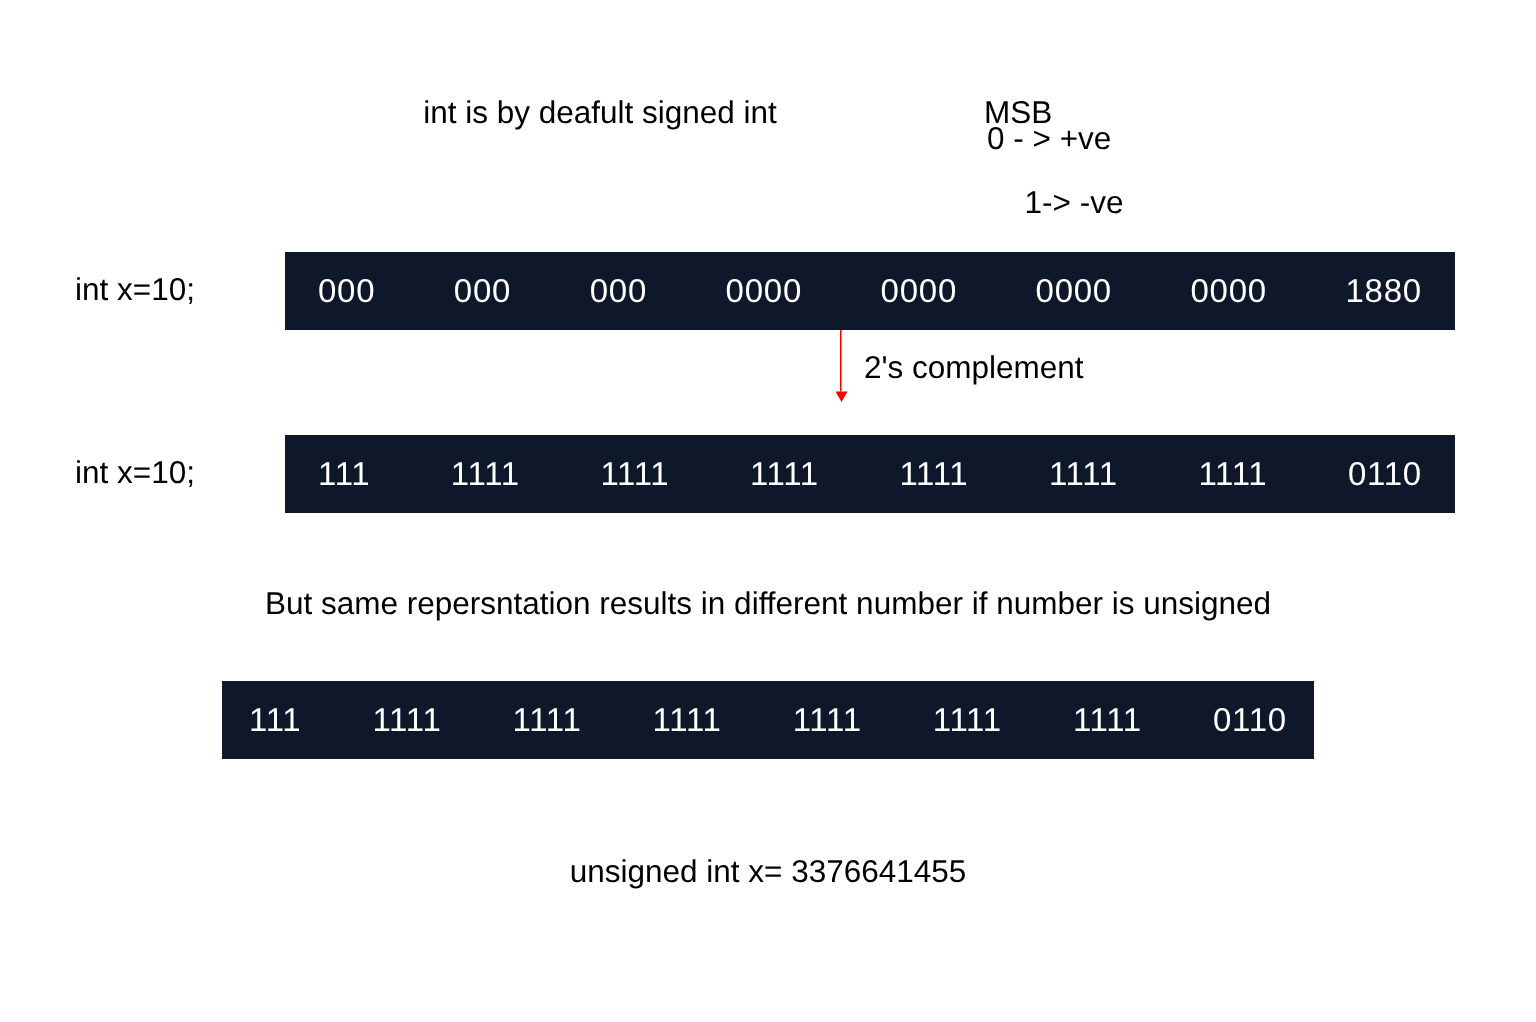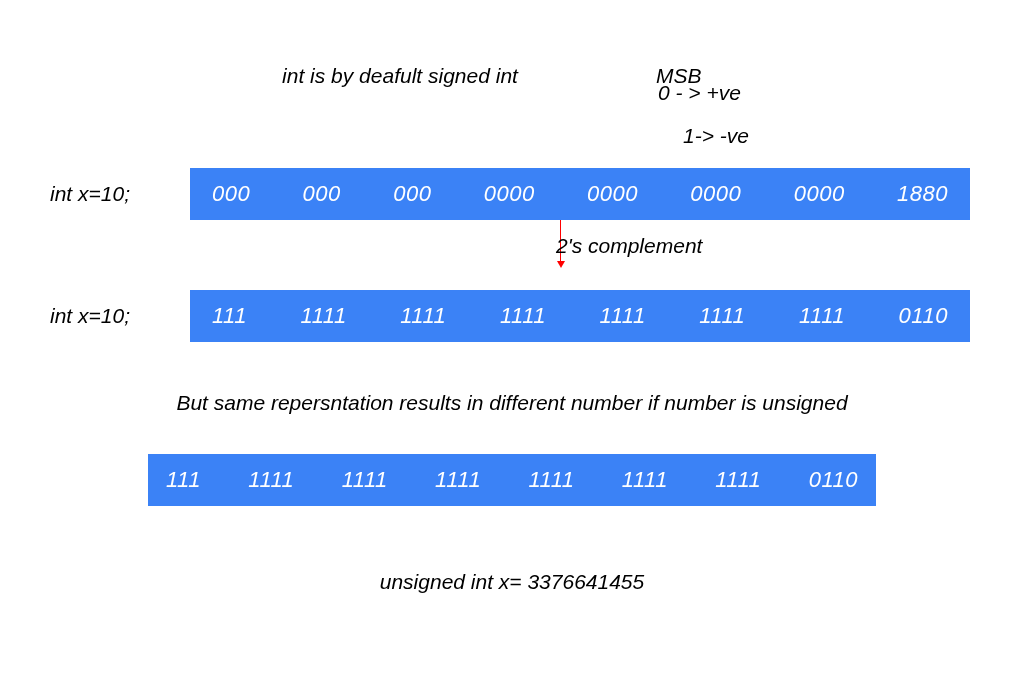--- a/index.html
+++ b/index.html
@@ -8,30 +8,29 @@
     width: 1024px;
     height: 681px;
     background: #ffffff;
     font-family: "Segoe UI", "Helvetica Neue", Arial, sans-serif;
     color: #000;
   }
   .canvas {
     position: relative;
     width: 1024px;
     height: 681px;
-    font-style: italic;
   }
   .text {
     position: absolute;
     font-size: 21px;
     line-height: 1.35;
   }
   .bit-bar {
     position: absolute;
-    background: #3b82f6;
+    background: #0f172a;
     color: #ffffff;
     display: flex;
     align-items: center;
     justify-content: space-between;
     font-size: 22px;
     letter-spacing: 0.5px;
     padding: 0 22px;
     box-sizing: border-box;
   }
   .bit-group {
@@ -74,21 +73,21 @@
     <span class="bit-group">0000</span>
     <span class="bit-group">0000</span>
     <span class="bit-group">0000</span>
     <span class="bit-group">1880</span>
   </div>
 
   <div class="arrow-wrap" style="left:556px; top:220px; width:10px; height:48px;">
     <div class="arrow-line" style="left:4px; top:0; height:41px;"></div>
     <div class="arrow-head" style="left:0.5px; top:41px;"></div>
   </div>
-  <div class="text" style="left:556px; top:232px;">2's complement</div>
+  <div class="text" style="left:576px; top:232px;">2's complement</div>
 
   <div class="text" style="left:50px; top:302px;">int x=10;</div>
 
   <div class="bit-bar" style="left:190px; top:290px; width:780px; height:52px;">
     <span class="bit-group">111</span>
     <span class="bit-group">1111</span>
     <span class="bit-group">1111</span>
     <span class="bit-group">1111</span>
     <span class="bit-group">1111</span>
     <span class="bit-group">1111</span>

